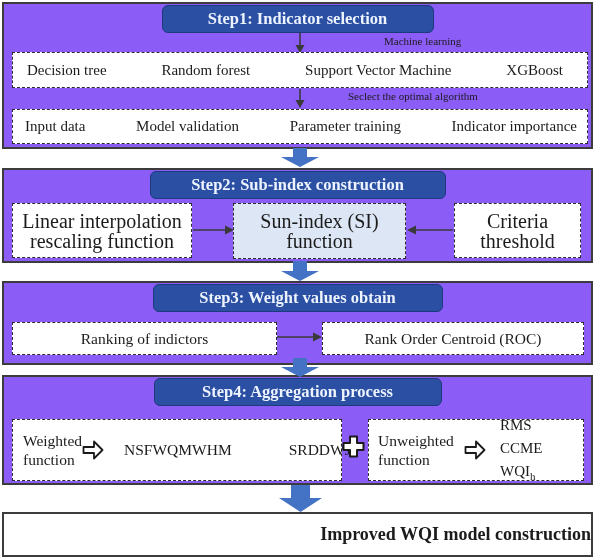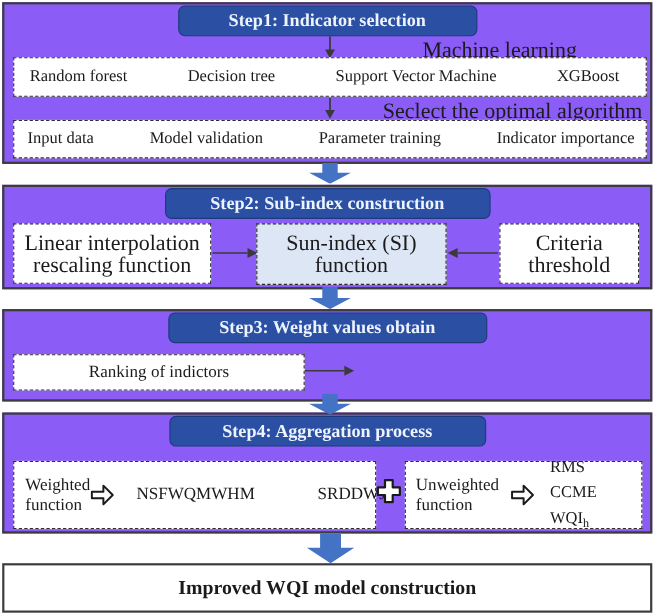--- a/index.html
+++ b/index.html
@@ -12,54 +12,54 @@
   .section{position:absolute;left:2px;width:591px;border:2px solid var(--border-dark);background:#8b5cf6;box-sizing:border-box;}
   .step-hdr{position:absolute;left:50%;transform:translateX(-50%);height:28px;line-height:26px;box-sizing:border-box;
     background:var(--header-bg);color:var(--header-text);border:1px solid #1d3a7e;border-radius:6px;
     font-weight:bold;font-size:16.5px;text-align:center;white-space:nowrap;}
   .dbox{position:absolute;border:1.6px dashed var(--dash-color);background:#fff;box-sizing:border-box;}
   .shade{background:var(--highlight-bg);}
   .row-items{display:flex;align-items:center;justify-content:space-between;height:100%;font-size:15px;white-space:nowrap;}
   .center2{display:flex;flex-direction:column;align-items:center;justify-content:center;height:100%;
     text-align:center;font-size:20px;line-height:20px;}
   .center1{display:flex;align-items:center;justify-content:center;height:100%;font-size:15.5px;}
-  .lbl{position:absolute;font-size:20px;white-space:nowrap;}
+  .lbl{position:absolute;font-size:11px;white-space:nowrap;}
   .icon{position:absolute;line-height:0;}
   .blockarrow polygon{fill:var(--arrow-blue);}
   .thin{stroke:#3a3a3a;}
   .thinfill{fill:#3a3a3a;}
   .agg-box{display:flex;align-items:center;height:100%;box-sizing:border-box;}
   .agg-label{font-size:15.5px;line-height:19px;}
   .methods{flex:1;display:flex;flex-direction:row;gap:7px;font-size:15.5px;}
   .mrow{display:flex;justify-content:space-between;}
   .stack{font-size:15px;line-height:18px;}
   .footer-box{position:absolute;left:2px;width:591px;border:2px solid var(--border-dark);box-sizing:border-box;
-    display:flex;align-items:center;justify-content:center;font-weight:bold;font-size:18px;background:#fff;}
+    display:flex;align-items:center;justify-content:flex-end;font-weight:bold;font-size:18px;background:#fff;}
   sub{font-size:11px;}
 </style>
 </head>
 <body>
 
 <div class="stage">
 
   <div class="section" style="top:2px;height:147px;">
     <div class="step-hdr" style="top:1px;width:272px;">Step1: Indicator selection</div>
 
     <span class="icon" style="left:290px;top:29px;">
       <svg width="12" height="20" viewBox="0 0 12 20">
         <line class="thin" x1="6" y1="0" x2="6" y2="13" stroke-width="1.6"></line>
         <polygon class="thinfill" points="1.5,12 10.5,12 6,20"></polygon>
       </svg>
     </span>
     <div class="lbl" style="left:380px;top:31px;">Machine learning</div>
 
     <div class="dbox" style="left:8px;top:48px;width:576px;height:36px;">
       <div class="row-items" style="padding:0 24px 0 14px;">
+        <span>Decision tree</span>
         <span>Random forest</span>
-        <span>Decision tree</span>
         <span>Support Vector Machine</span>
         <span>XGBoost</span>
       </div>
     </div>
 
     <span class="icon" style="left:290px;top:85px;">
       <svg width="12" height="19" viewBox="0 0 12 19">
         <line class="thin" x1="6" y1="0" x2="6" y2="12" stroke-width="1.6"></line>
         <polygon class="thinfill" points="1.5,11 10.5,11 6,19"></polygon>
       </svg>
@@ -134,20 +134,23 @@
       <div class="center1">Ranking of indictors</div>
     </div>
 
     <span class="icon" style="left:273px;top:49px;">
       <svg width="45" height="10" viewBox="0 0 45 10">
         <line class="thin" x1="0" y1="5" x2="36" y2="5" stroke-width="1.5"></line>
         <polygon class="thinfill" points="36,0.5 45,5 36,9.5"></polygon>
       </svg>
     </span>
 
+    <div class="dbox" style="left:318px;top:39px;width:262px;height:33px;">
+      <div class="center1">Rank Order Centroid (ROC)</div>
+    </div>
   </div>
 
   <span class="icon blockarrow" style="left:281px;top:358px;z-index:5;">
     <svg width="38" height="19" viewBox="0 0 38 19">
         <polygon points="12,0 26,0 26,9 38,9 19,19 0,9 12,9"></polygon>
       </svg>
   </span>
 
   <div class="section" style="top:375px;height:110px;">
     <div class="step-hdr" style="top:1px;width:288px;">Step4: Aggregation process</div>

